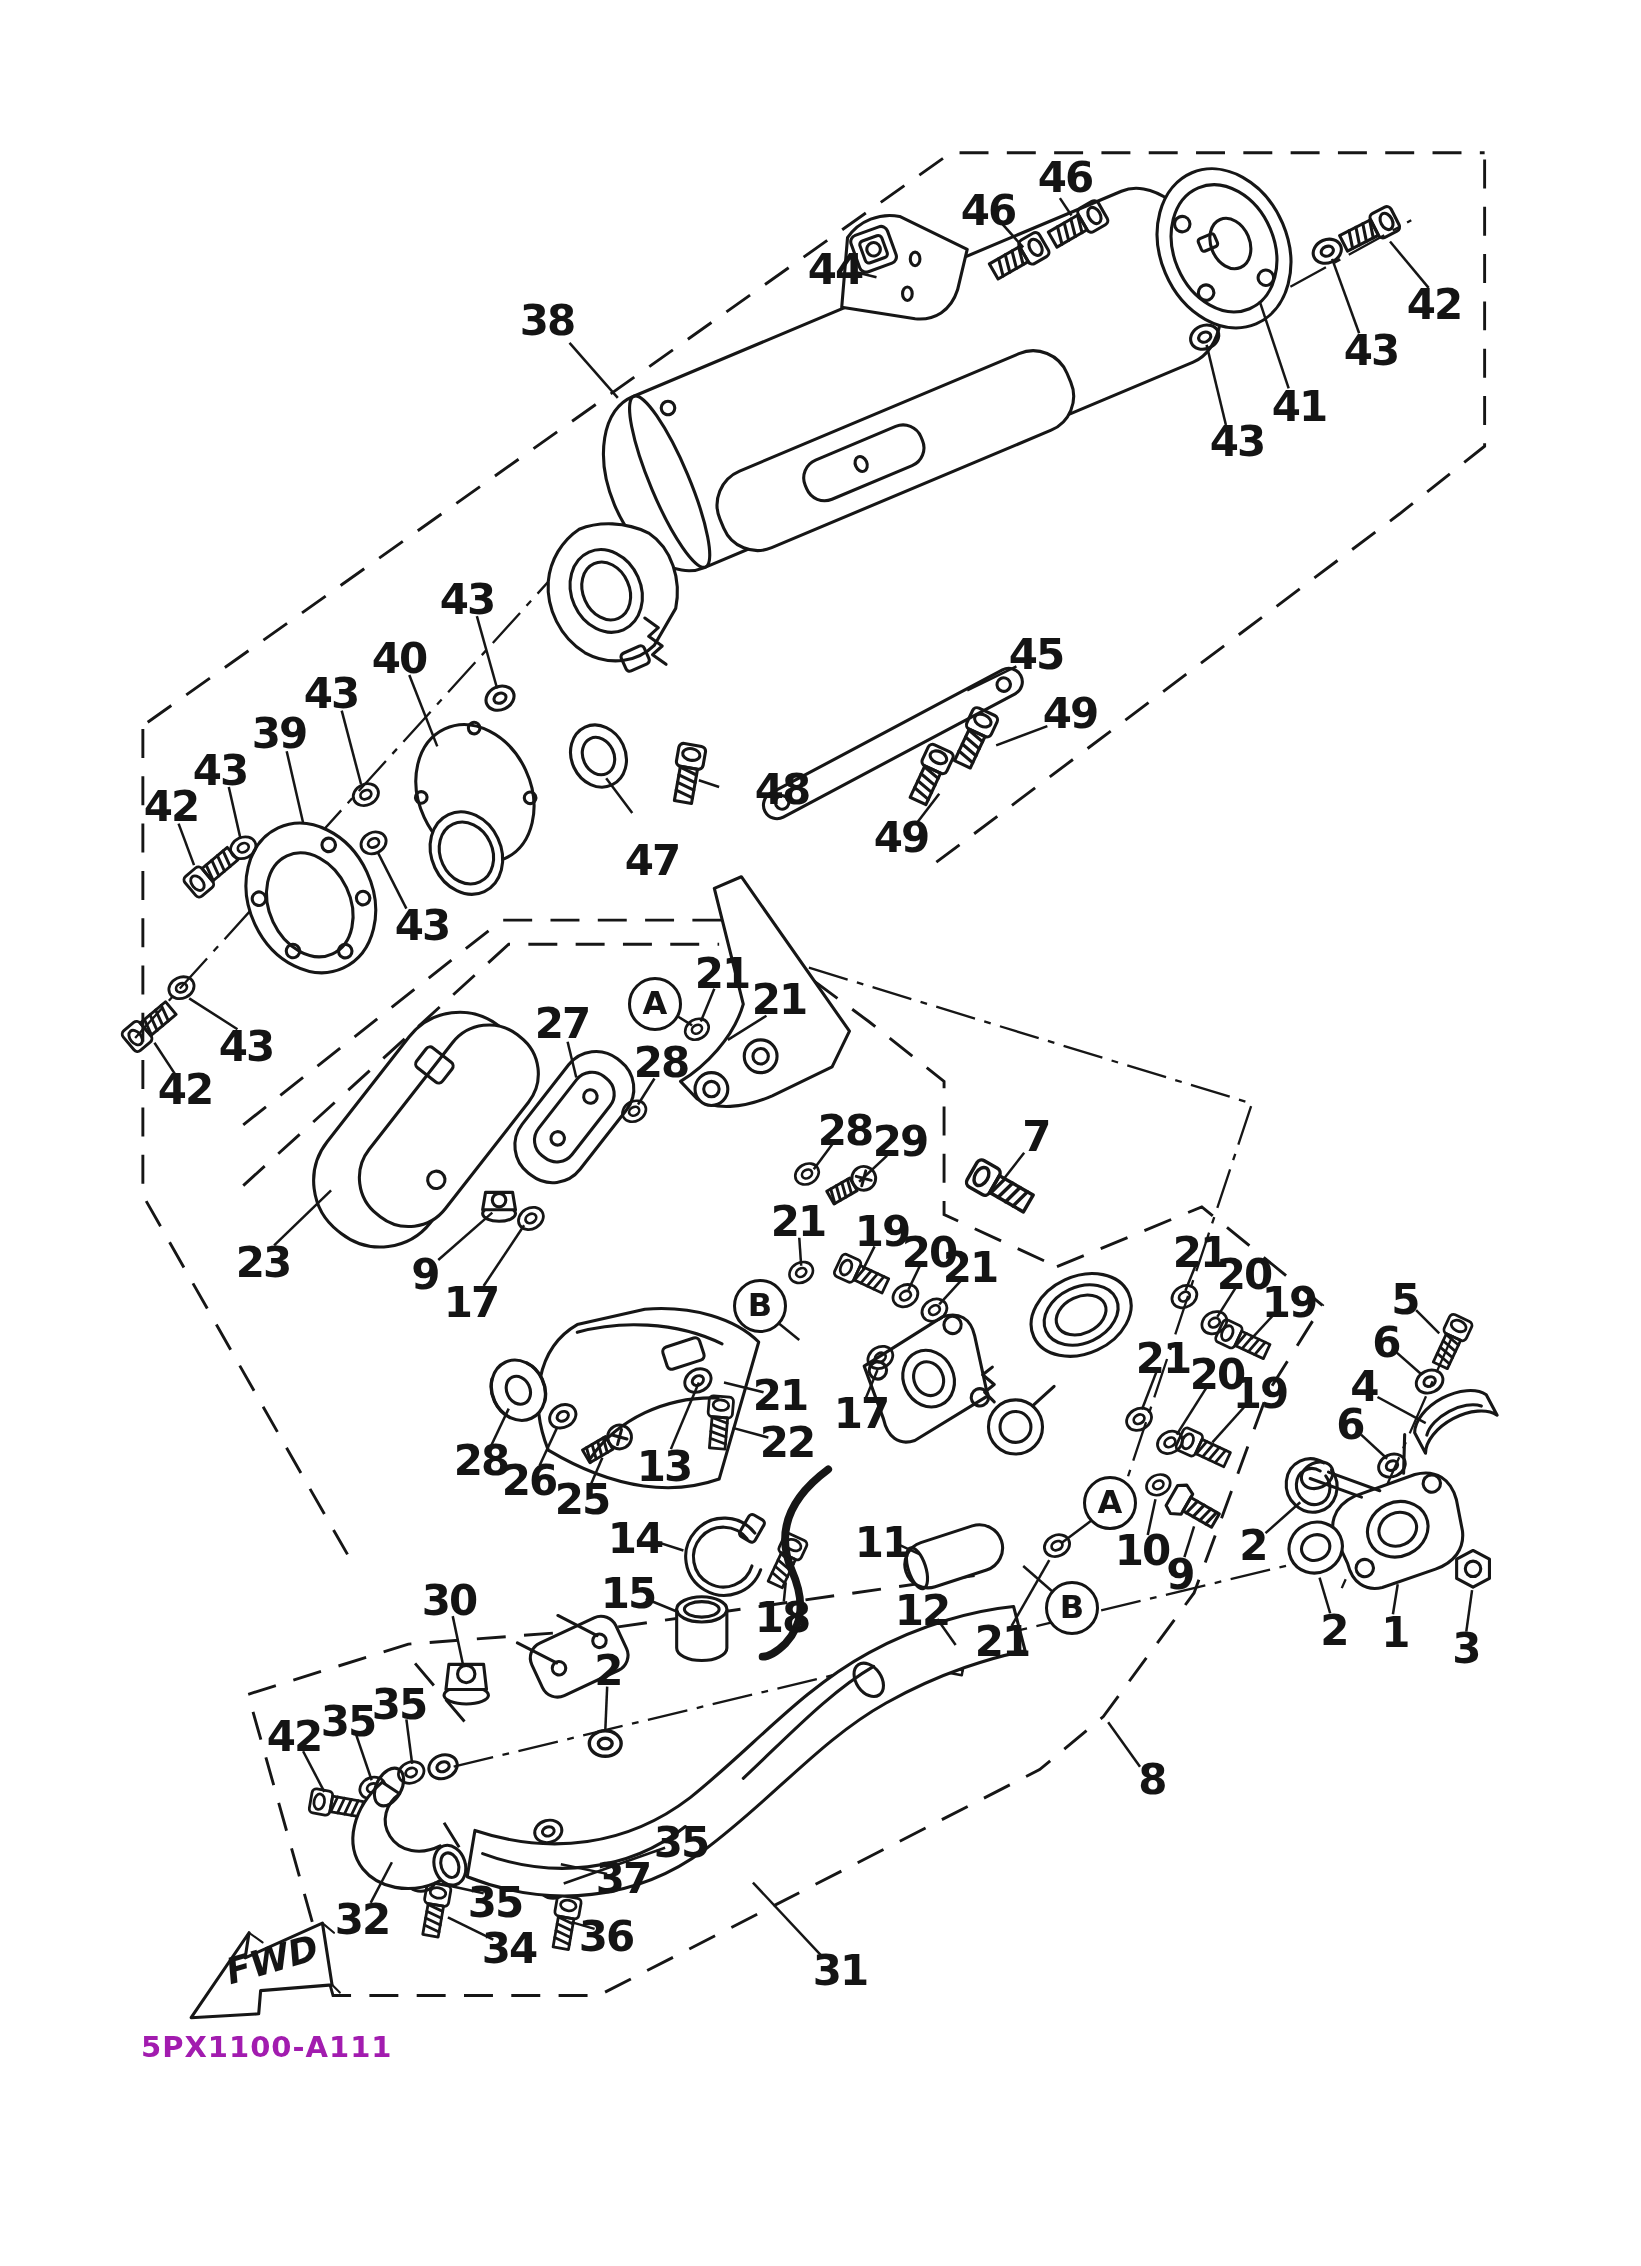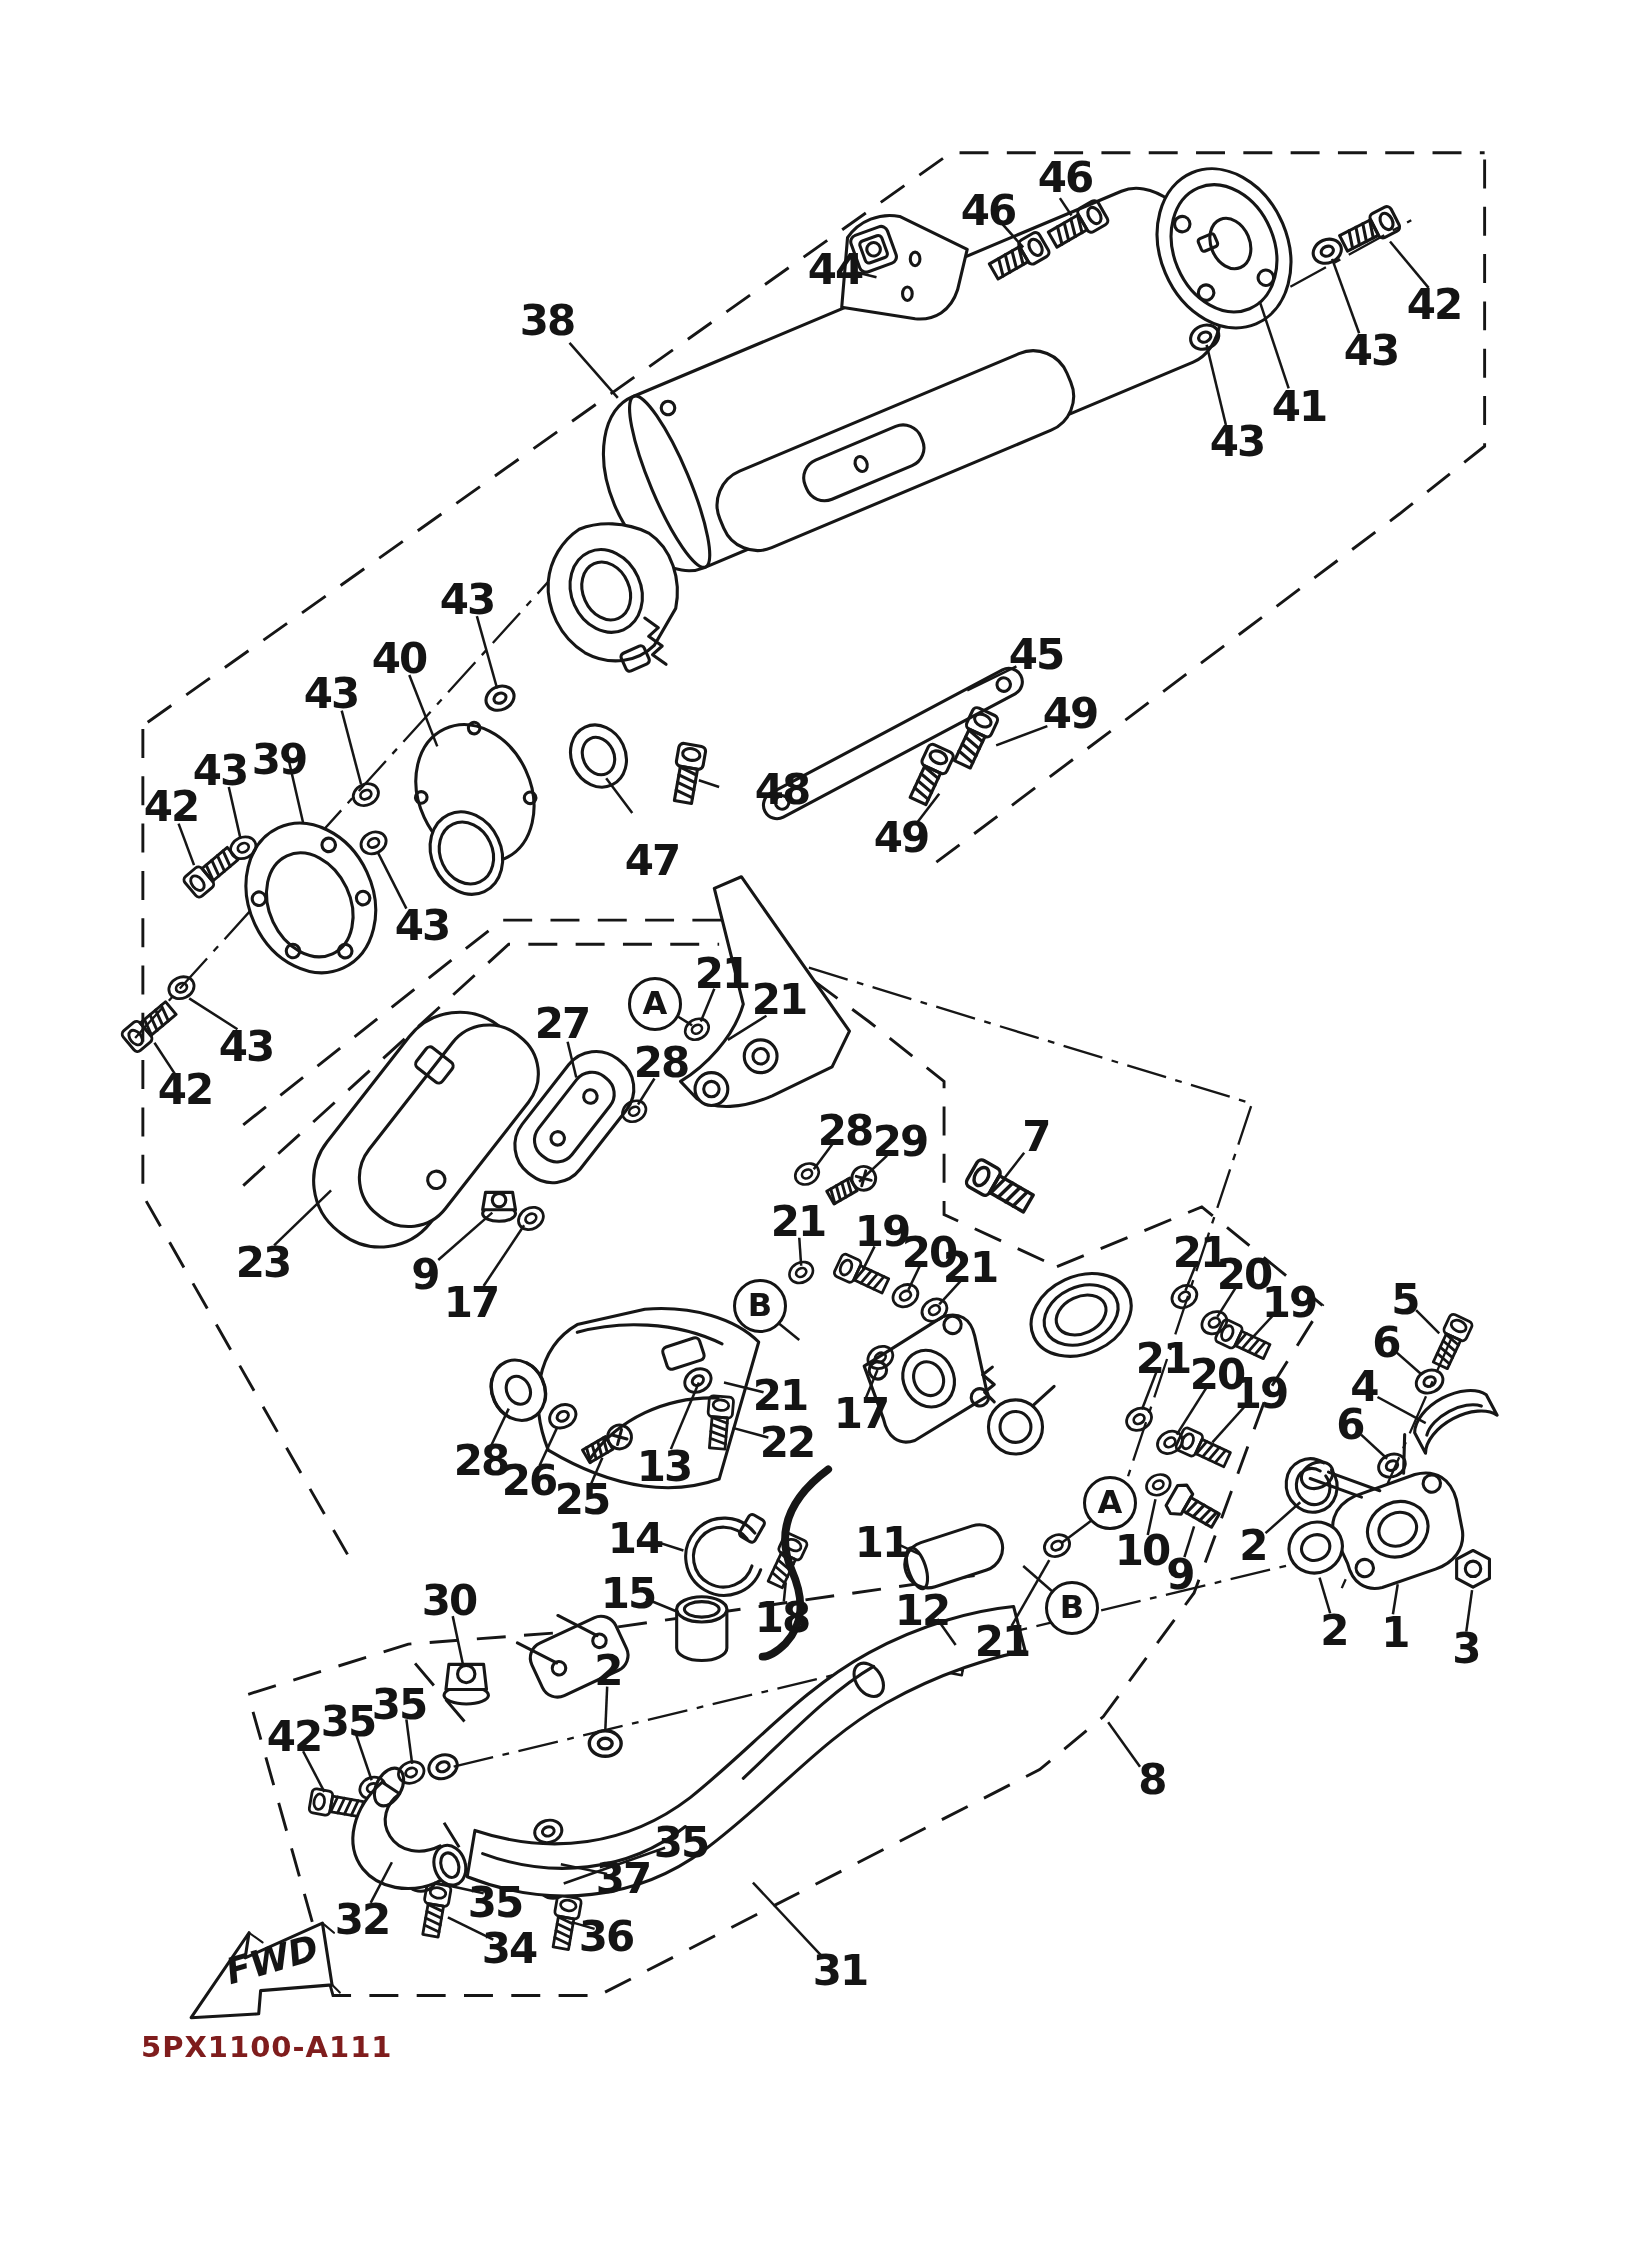--- a/index.html
+++ b/index.html
@@ -15,21 +15,21 @@
   .leader{stroke:#161616;stroke-width:2.6;}
   .callout{position:absolute;transform:translate(-50%,-50%);color:#141414;
            font-weight:700;font-size:42px;letter-spacing:-1.9px;white-space:nowrap;
            font-family:"DejaVu Sans","Liberation Sans",sans-serif;}
   .circled{position:absolute;transform:translate(-50%,-50%);width:48px;height:48px;
            border:3.3px solid #141414;border-radius:50%;color:#141414;text-align:center;
            line-height:46px;font-size:32px;font-weight:700;background:#fff;}
   #fwd-label{position:absolute;left:225px;top:1939px;transform:rotate(-16deg);
              font-size:36px;font-weight:700;font-style:italic;color:#141414;}
   #diagram-code{position:absolute;left:141px;top:2030px;font-size:29px;font-weight:700;
-                color:#7f1d1d;letter-spacing:1px;}
+                color:#a21caf;letter-spacing:1px;}
 </style>
 </head>
 <body>
 
 <div id="page">
 
   <svg id="artwork" width="1641" height="2266" viewBox="0 0 1700 2347">
     <defs>
       <g id="wshr">
         <ellipse rx="15" ry="12"></ellipse>
@@ -422,21 +422,21 @@
       <div class="callout" style="left: 1299px; top: 406px; text-align: right;">41</div>
       <div class="callout" style="left: 1237px; top: 441px;">43</div>
       <div class="callout" style="left: 1036px; top: 654px;">45</div>
       <div class="callout" style="left: 1070px; top: 713px;">49</div>
       <div class="callout" style="left: 901px; top: 837px;">49</div>
       <div class="callout" style="left: 742px; top: 789px; margin-left: 40px;">48</div>
       <div class="callout" style="left: 640px; top: 860px; margin-left: 12px;">47</div>
       <div class="callout" style="left: 467px; top: 599px;">43</div>
       <div class="callout" style="left: 399px; top: 658px;">40</div>
       <div class="callout" style="left: 331px; top: 693px;">43</div>
-      <div class="callout" style="left: 279px; top: 733px; margin-top: 26px;">39</div>
+      <div class="callout" style="left: 279px; top: 733px;">39</div>
       <div class="callout" style="left: 220px; top: 770px;">43</div>
       <div class="callout" style="left: 171px; top: 806px;">42</div>
       <div class="callout" style="left: 246px; top: 1046px;">43</div>
       <div class="callout" style="left: 185px; top: 1089px;">42</div>
       <div class="callout" style="left: 422px; top: 925px;">43</div>
       <div class="callout" style="left: 722px; top: 973px;">21</div>
       <div class="callout" style="left: 779px; top: 999px;">21</div>
       <div class="callout" style="left: 562px; top: 1023px;">27</div>
       <div class="callout" style="left: 661px; top: 1062px;">28</div>
       <div class="callout" style="left: 845px; top: 1130px;">28</div>

